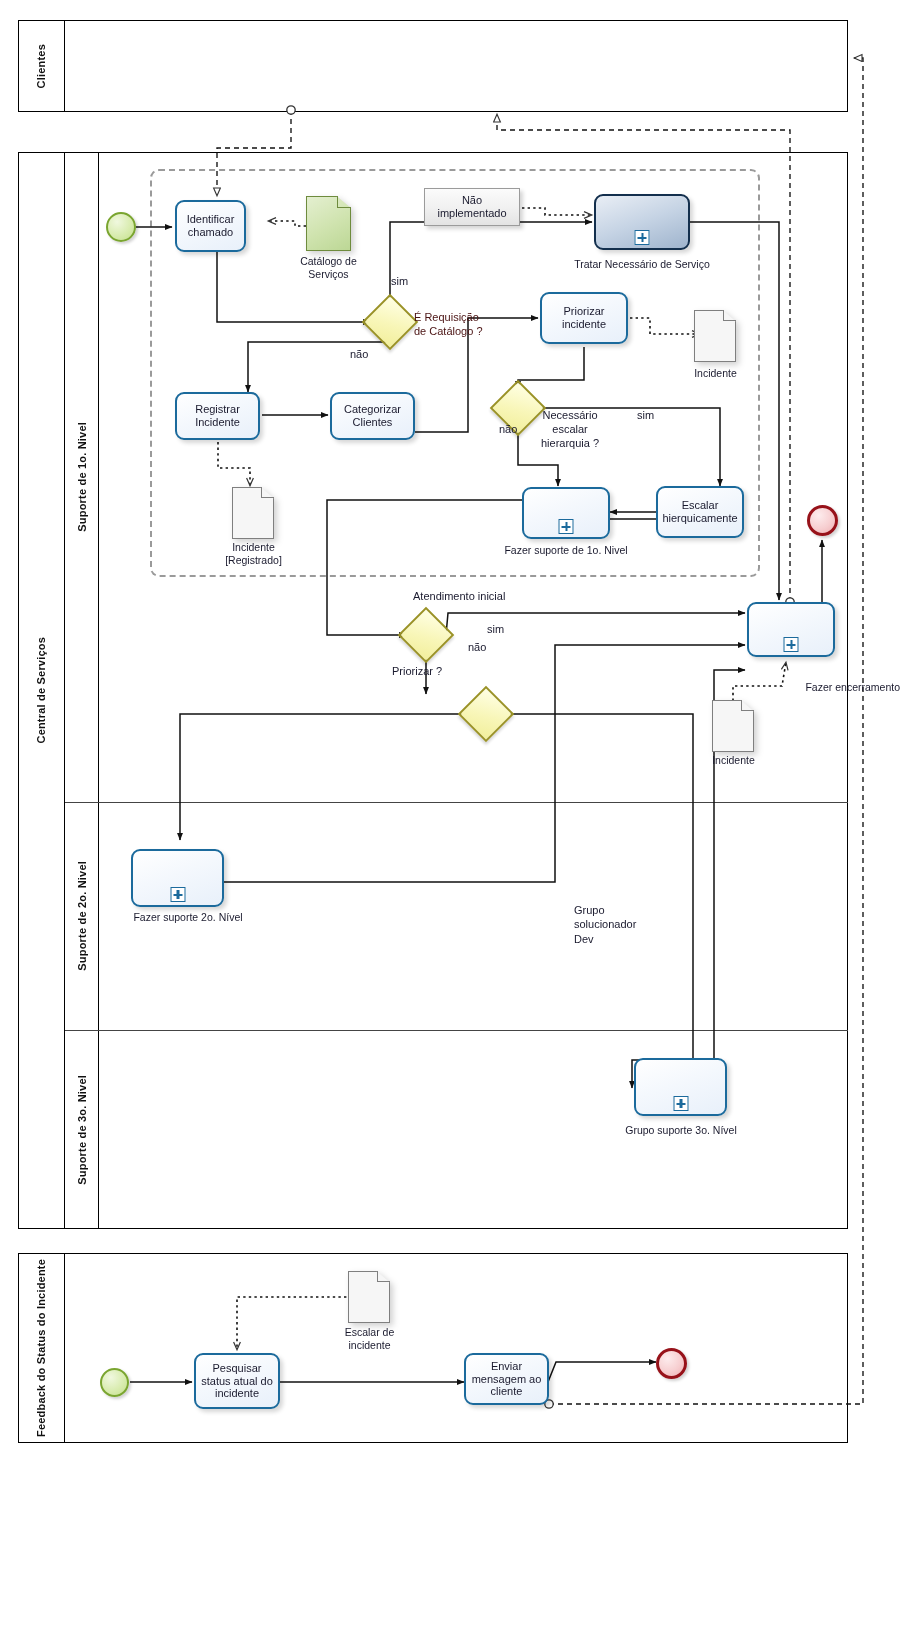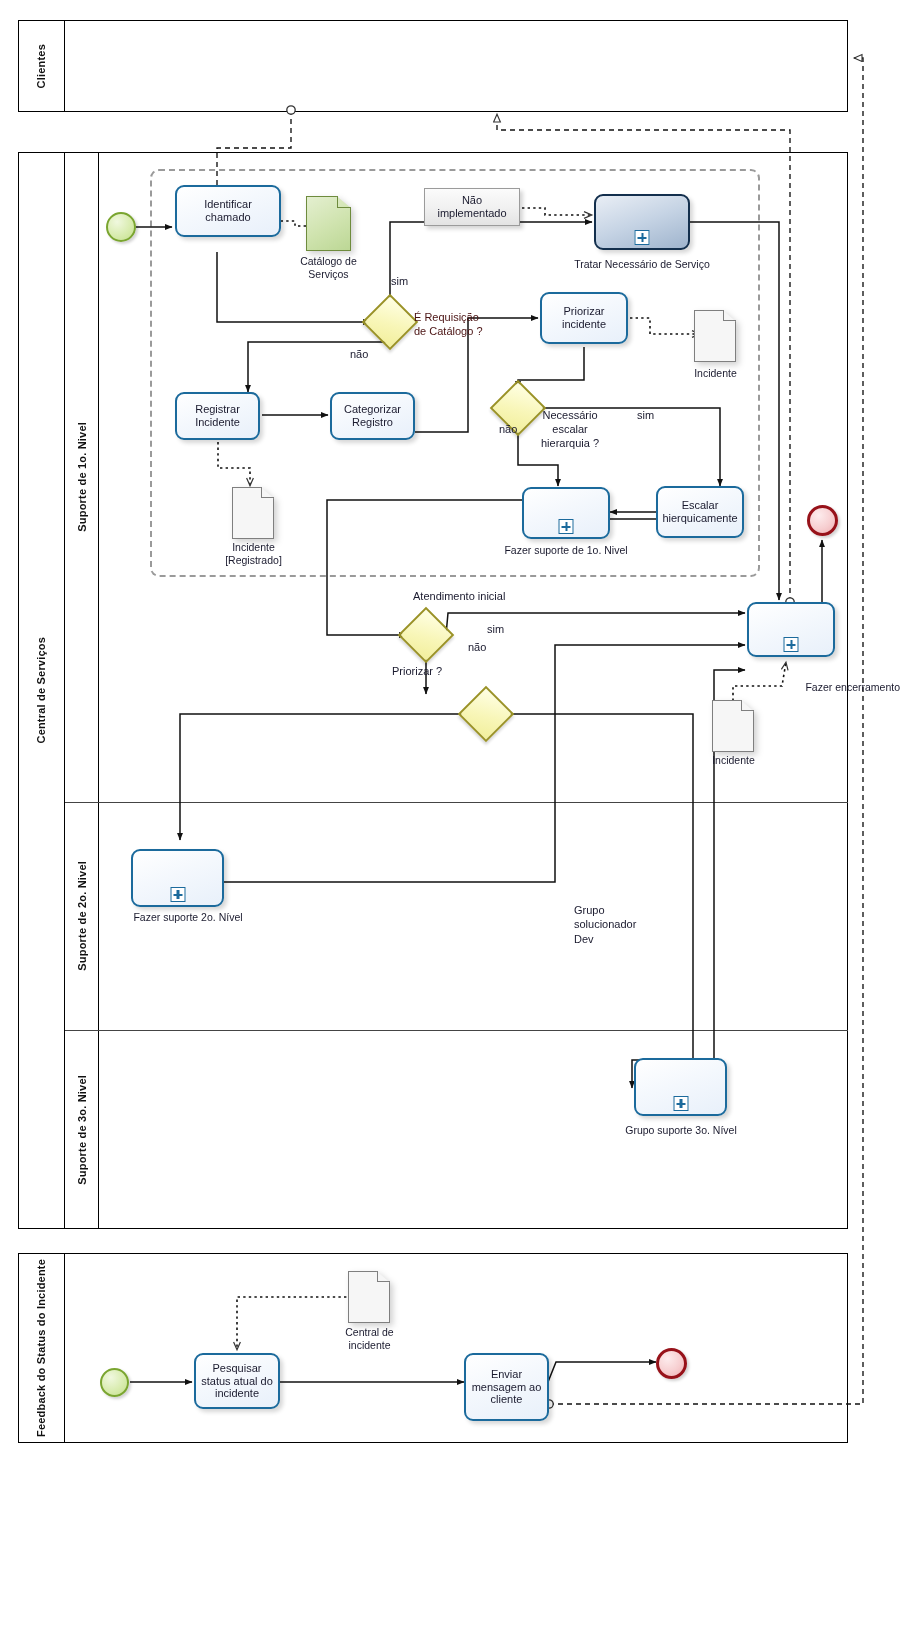--- a/index.html
+++ b/index.html
@@ -215,21 +215,21 @@
 
     <g fill="#fff" stroke="#333" stroke-width="1.3">
       <circle cx="291" cy="110" r="4.2"></circle>
       <circle cx="790" cy="602" r="4.2"></circle>
       <circle cx="549" cy="1404" r="4.2"></circle>
     </g>
   </svg>
 
   <div class="ev start" style="left:106px;top:212px;width:30px;height:30px;"></div>
 
-  <div class="task" style="left:175px;top:185px;width:106px;height:52px;">
+  <div class="task" style="left:175px;top:200px;width:71px;height:52px;">
     <span style="white-space:pre-line">Identificar
 chamado</span>
   </div>
 
   <div class="doc green" style="left:306px;top:196px;width:45px;height:55px;">
     <div class="body"></div>
     <div class="fold"></div>
   </div>
   <div class="cap" style="left:281px;top:255px;width:95px;white-space:pre-line">Catálogo de
 Serviços</div>
@@ -250,21 +250,21 @@
   <div class="lbl" style="left:391px;top:275px;">sim</div>
   <div class="lbl" style="left:350px;top:348px;">não</div>
 
   <div class="task" style="left:175px;top:392px;width:85px;height:48px;">
     <span style="white-space:pre-line">Registrar
 Incidente</span>
   </div>
 
   <div class="task" style="left:330px;top:392px;width:85px;height:48px;">
     <span style="white-space:pre-line">Categorizar
-Registro</span>
+Clientes</span>
   </div>
 
   <div class="doc" style="left:232px;top:487px;width:42px;height:52px;">
     <div class="body"></div>
     <div class="fold"></div>
   </div>
   <div class="cap" style="left:206px;top:541px;width:95px;white-space:pre-line">Incidente
 [Registrado]</div>
 
   <div class="task" style="left:540px;top:292px;width:88px;height:52px;">
@@ -330,30 +330,30 @@
     <div class="plus"></div>
   </div>
   <div class="cap" style="left:610px;top:1124px;width:142px;">Grupo suporte  3o. Nível</div>
 
   <div class="ev start" style="left:100px;top:1368px;width:29px;height:29px;"></div>
 
   <div class="doc" style="left:348px;top:1271px;width:42px;height:52px;">
     <div class="body"></div>
     <div class="fold"></div>
   </div>
-  <div class="cap" style="left:322px;top:1326px;width:95px;white-space:pre-line">Central de
+  <div class="cap" style="left:322px;top:1326px;width:95px;white-space:pre-line">Escalar de
 incidente</div>
 
   <div class="task" style="left:194px;top:1353px;width:86px;height:56px;">
     <span style="white-space:pre-line">Pesquisar
 status atual do
 incidente</span>
   </div>
 
-  <div class="task" style="left:464px;top:1353px;width:85px;height:68px;">
+  <div class="task" style="left:464px;top:1353px;width:85px;height:52px;">
     <span style="white-space:pre-line">Enviar
 mensagem ao
 cliente</span>
   </div>
 
   <div class="ev end" style="left:656px;top:1348px;width:31px;height:31px;"></div>
 
 
 </div>
 

